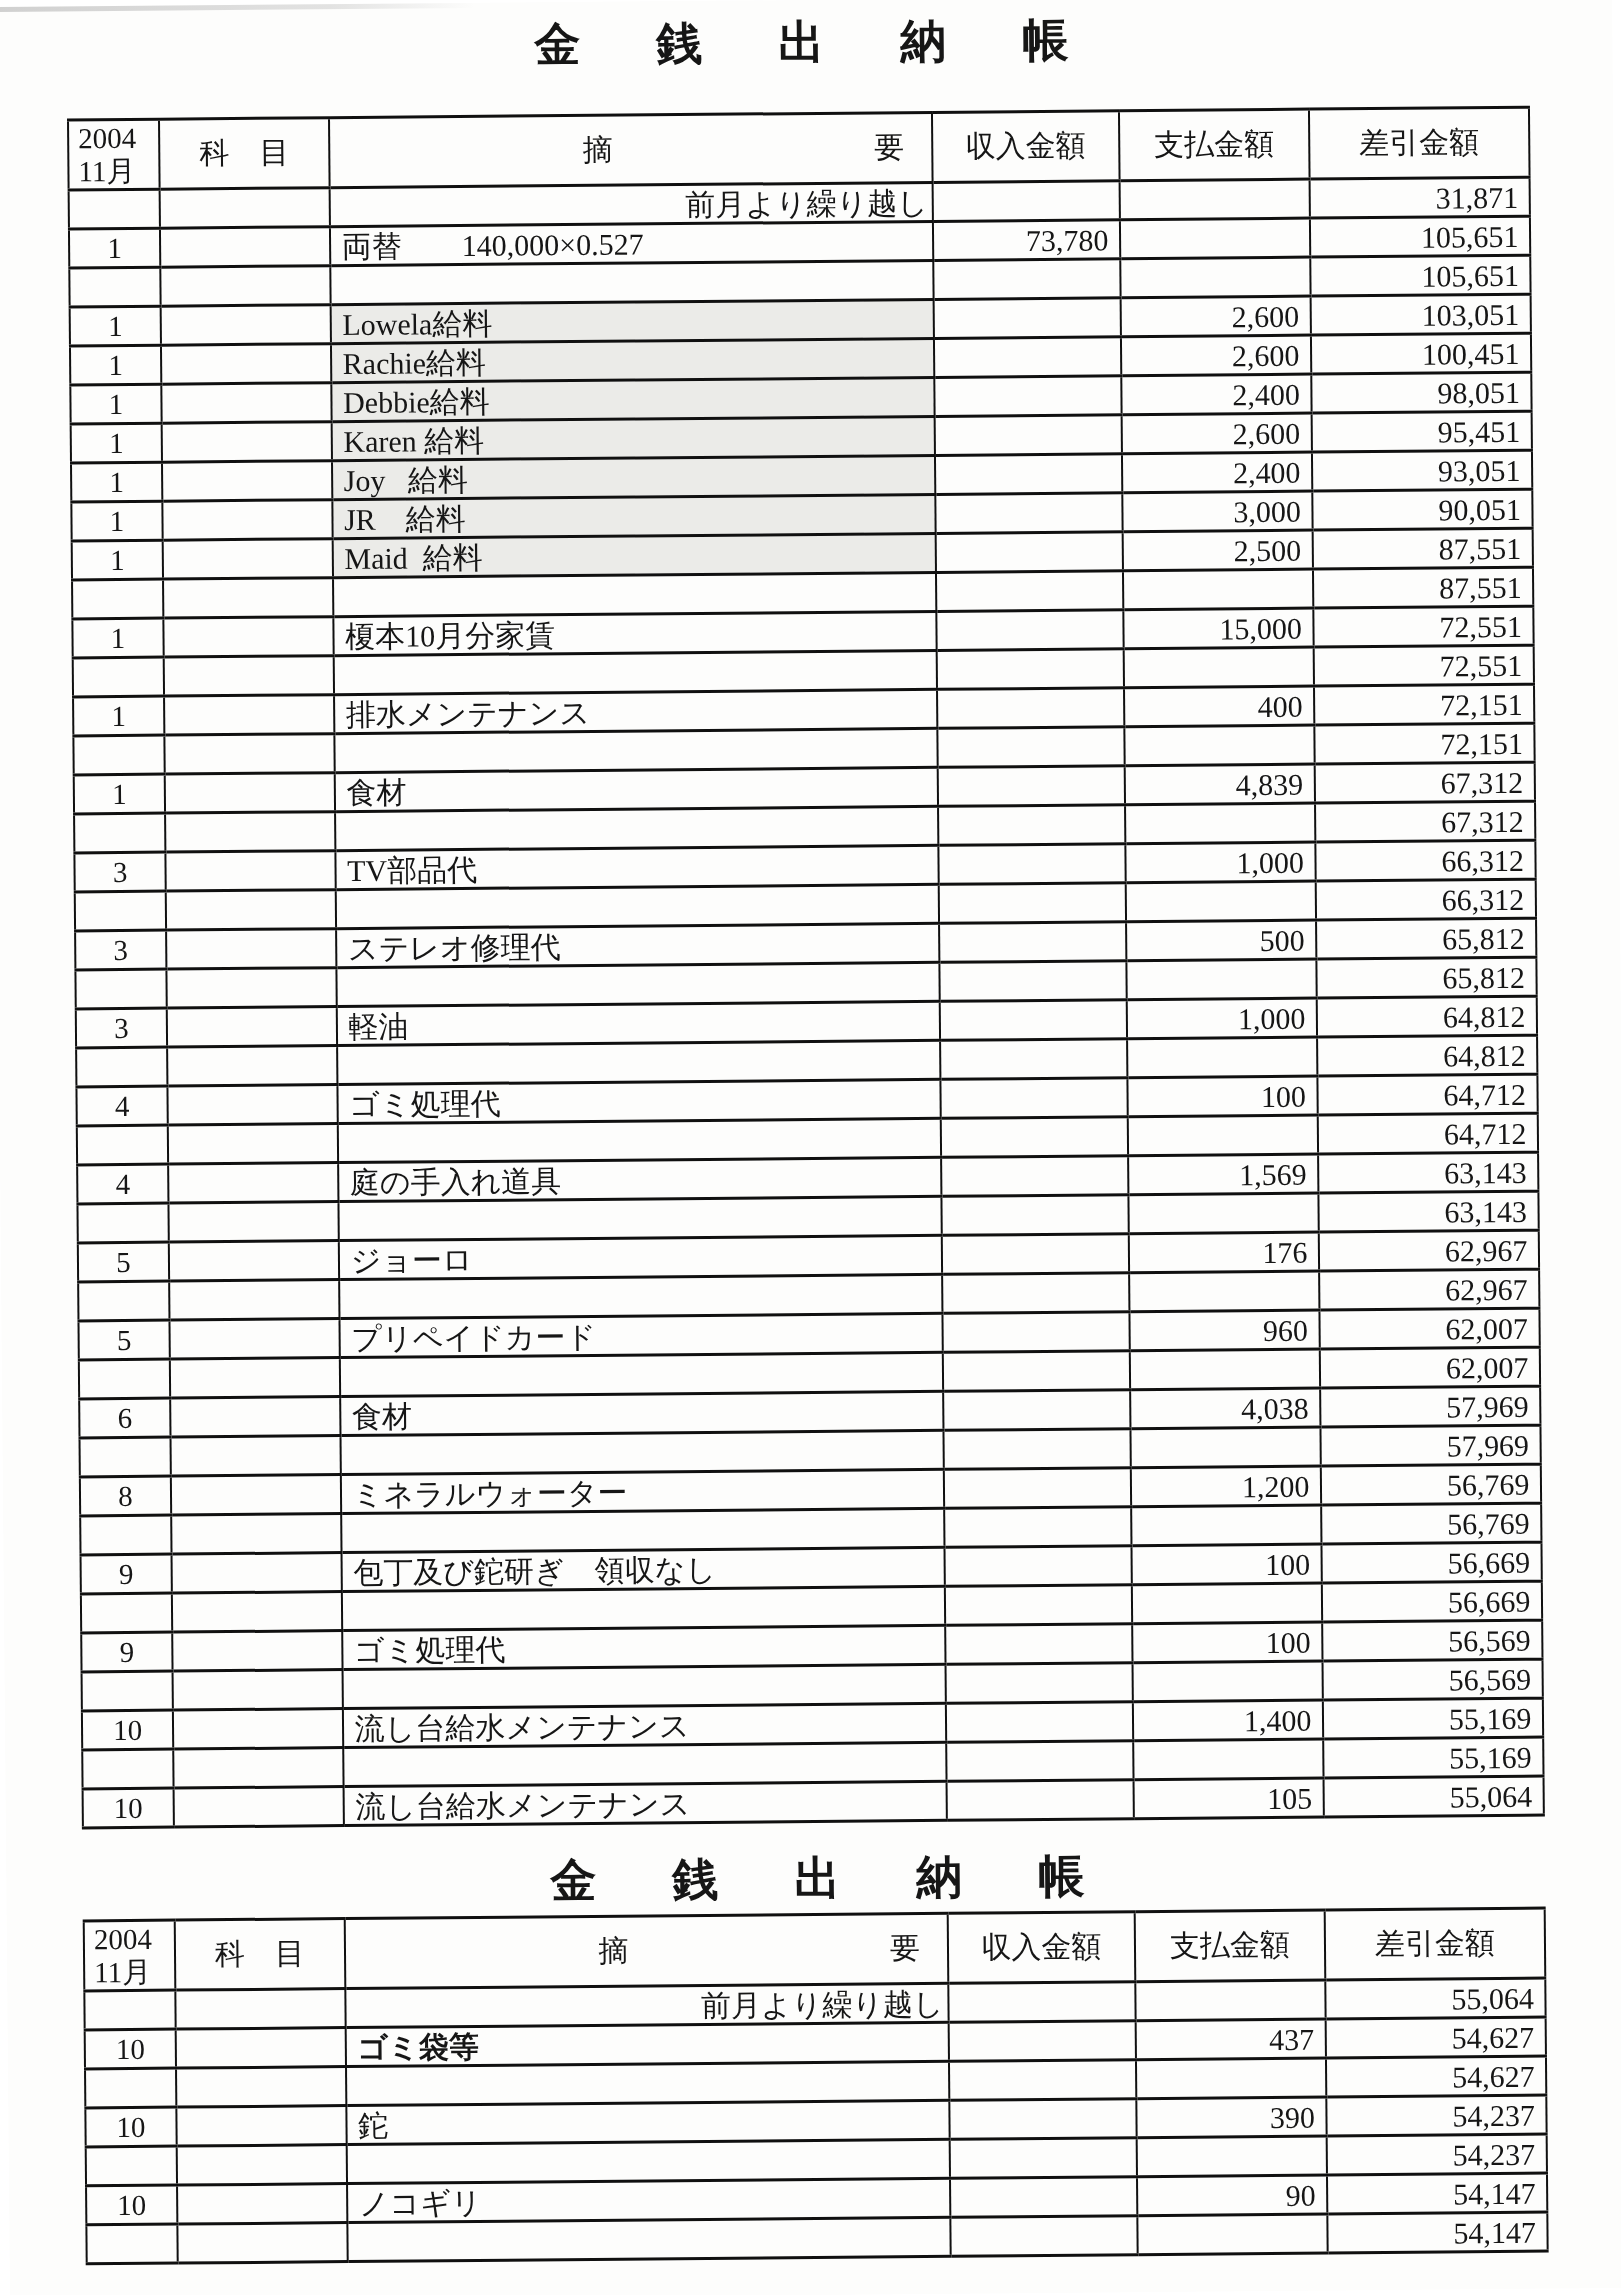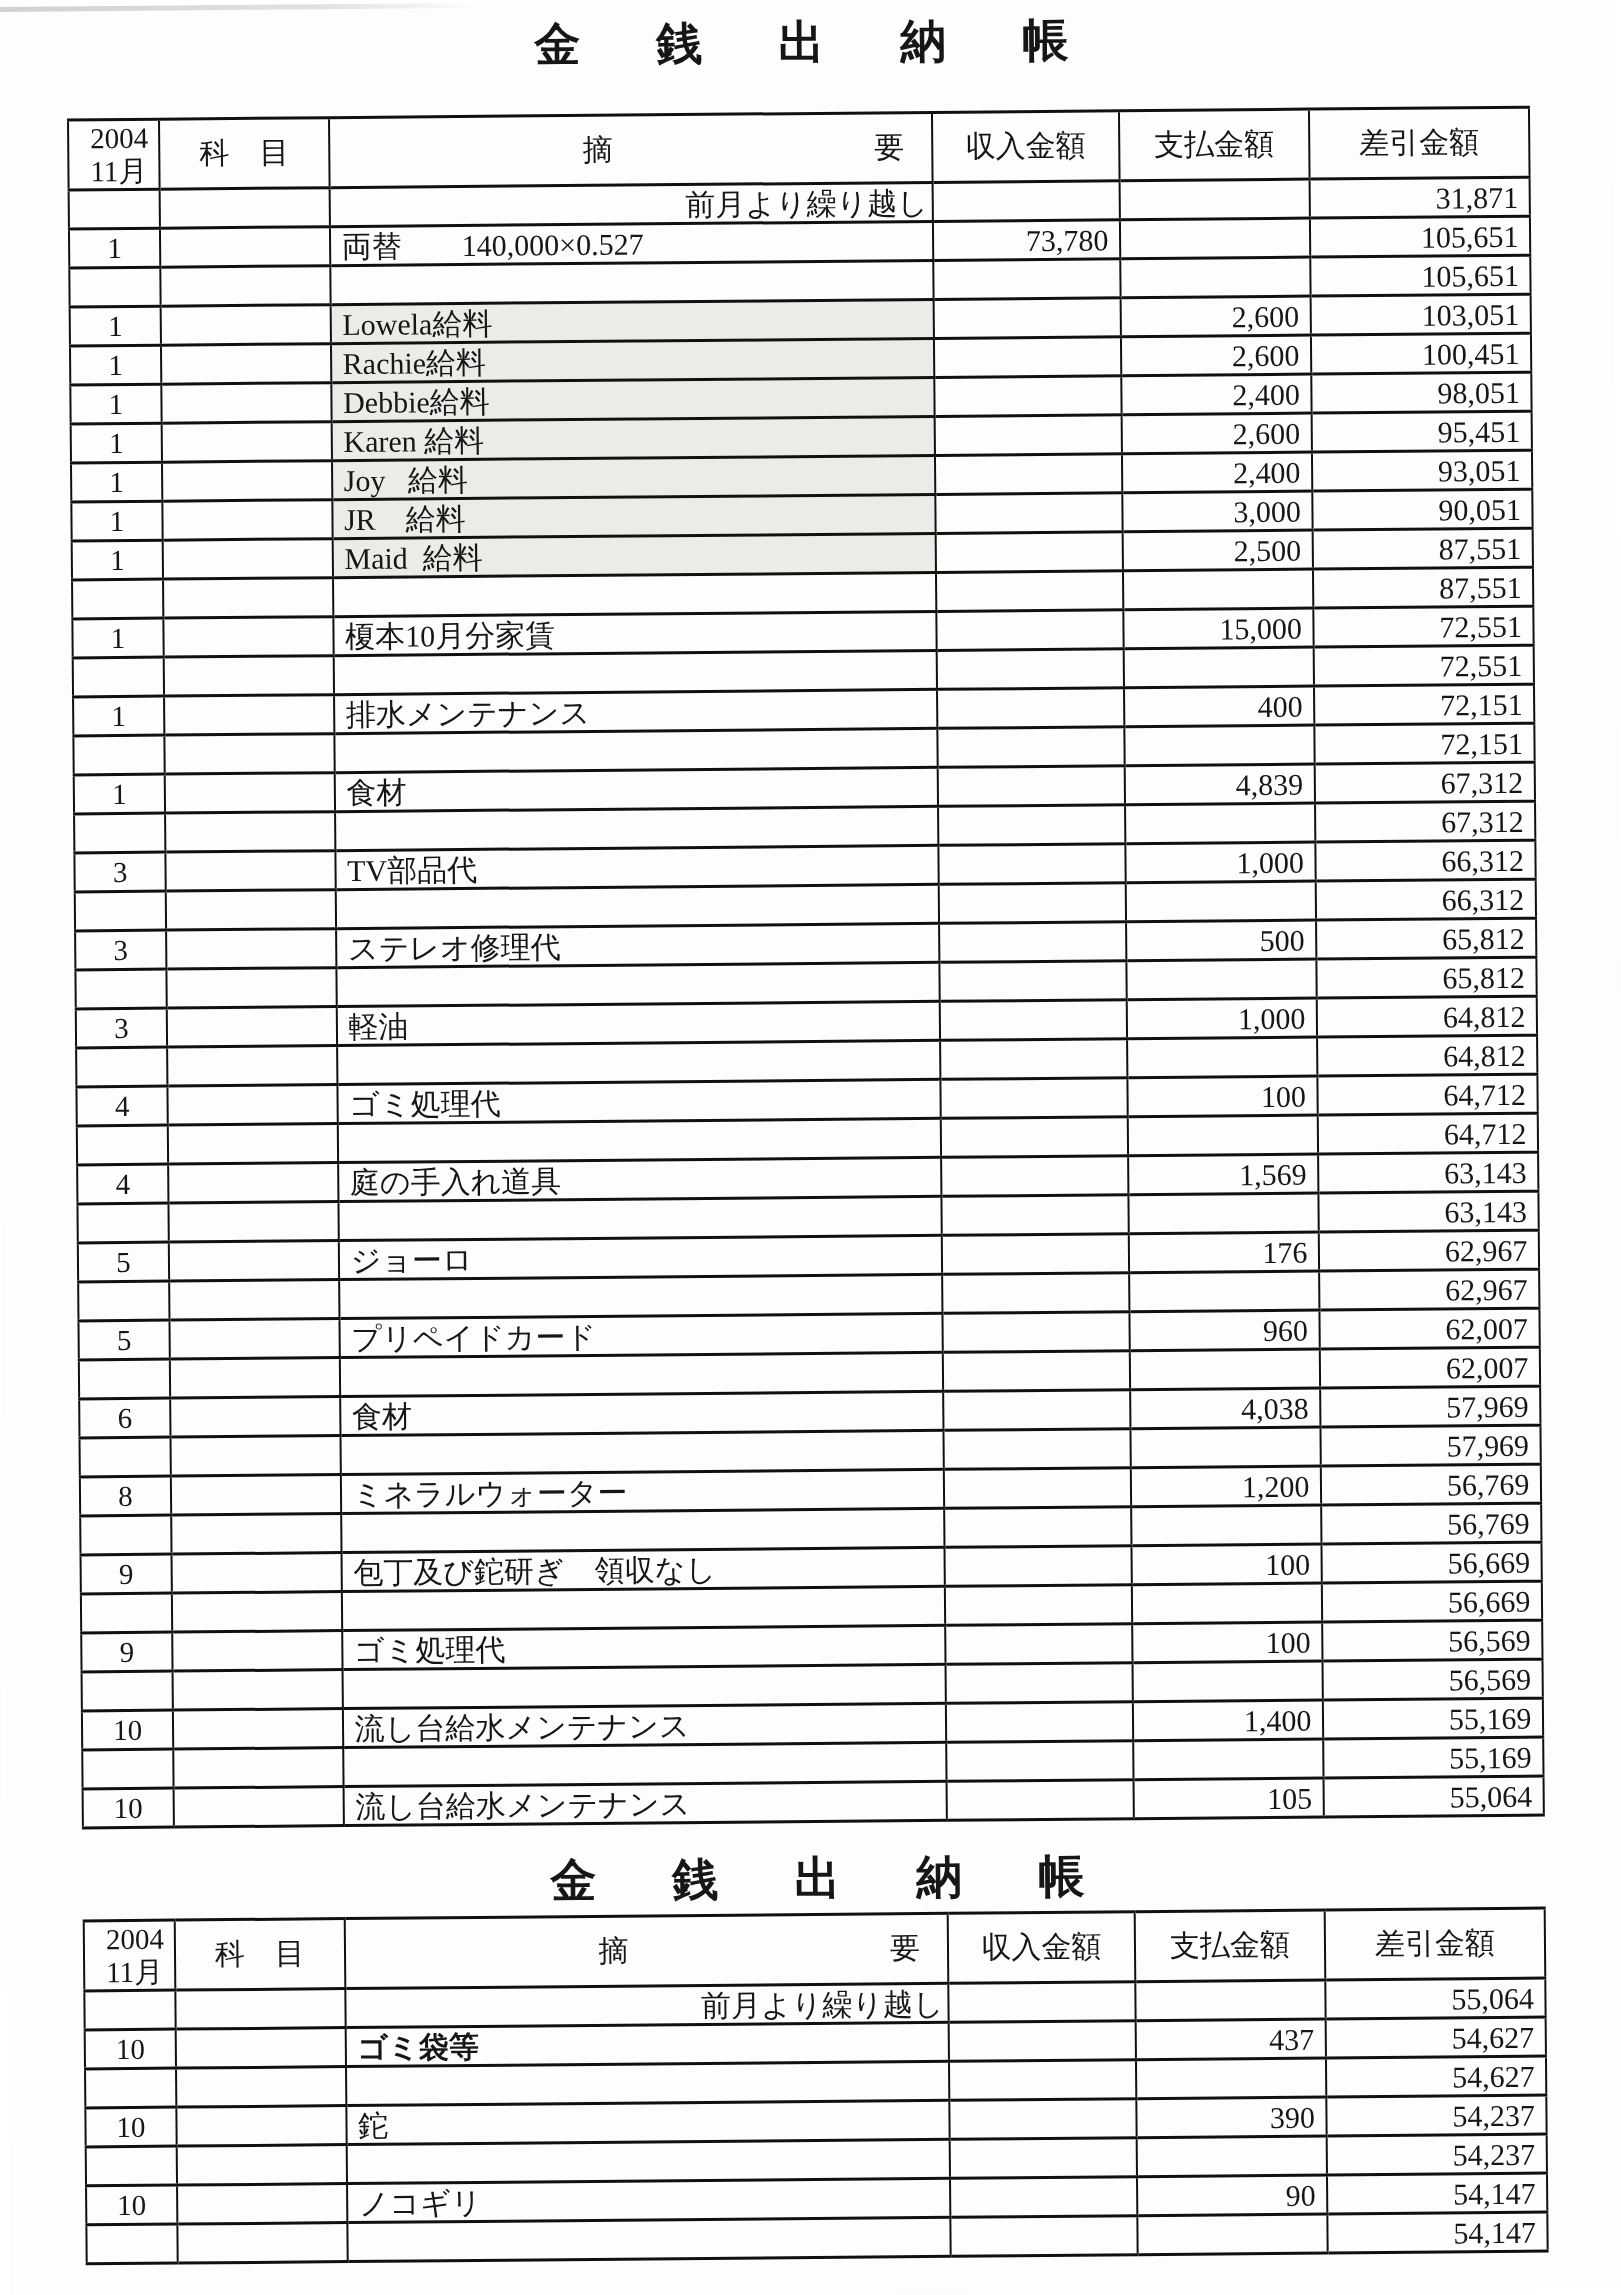--- a/index.html
+++ b/index.html
@@ -22,21 +22,21 @@
     position:absolute;left:76px;width:1461px;
     border-collapse:collapse;table-layout:fixed;background:transparent;
   }
   #table-0{top:112px;}
   #table-1{top:1913px;}
   th,td{
     border:2.3px solid #101010;border-top-width:3.8px;border-bottom-width:3.8px;
     box-sizing:border-box;padding:0;font-weight:400;overflow:hidden;
   }
   thead th{height:70px;font-size:30px;vertical-align:middle;}
-  .h-date{text-align:left;padding-left:21px;font-size:29px;line-height:1.12;}
+  .h-date{text-align:left;padding-left:9px;font-size:29px;line-height:1.12;}
   .h-date span{display:block;}
   .h-acct{text-align:center;}
   .h-sum .sum-wrap{display:flex;justify-content:space-between;align-items:center;
     padding-left:42%;padding-right:27px;}
   .h-num{text-align:center;}
   tbody td{height:39px;font-size:30px;line-height:35px;vertical-align:middle;}
   .c-day{text-align:center;font-size:29px;}
   .c-desc{text-align:left;padding-left:10.6px;white-space:pre;}
   .c-desc.carry{text-align:center;padding-left:24%;}
   .c-desc.shaded{background:#ebebe8;}

